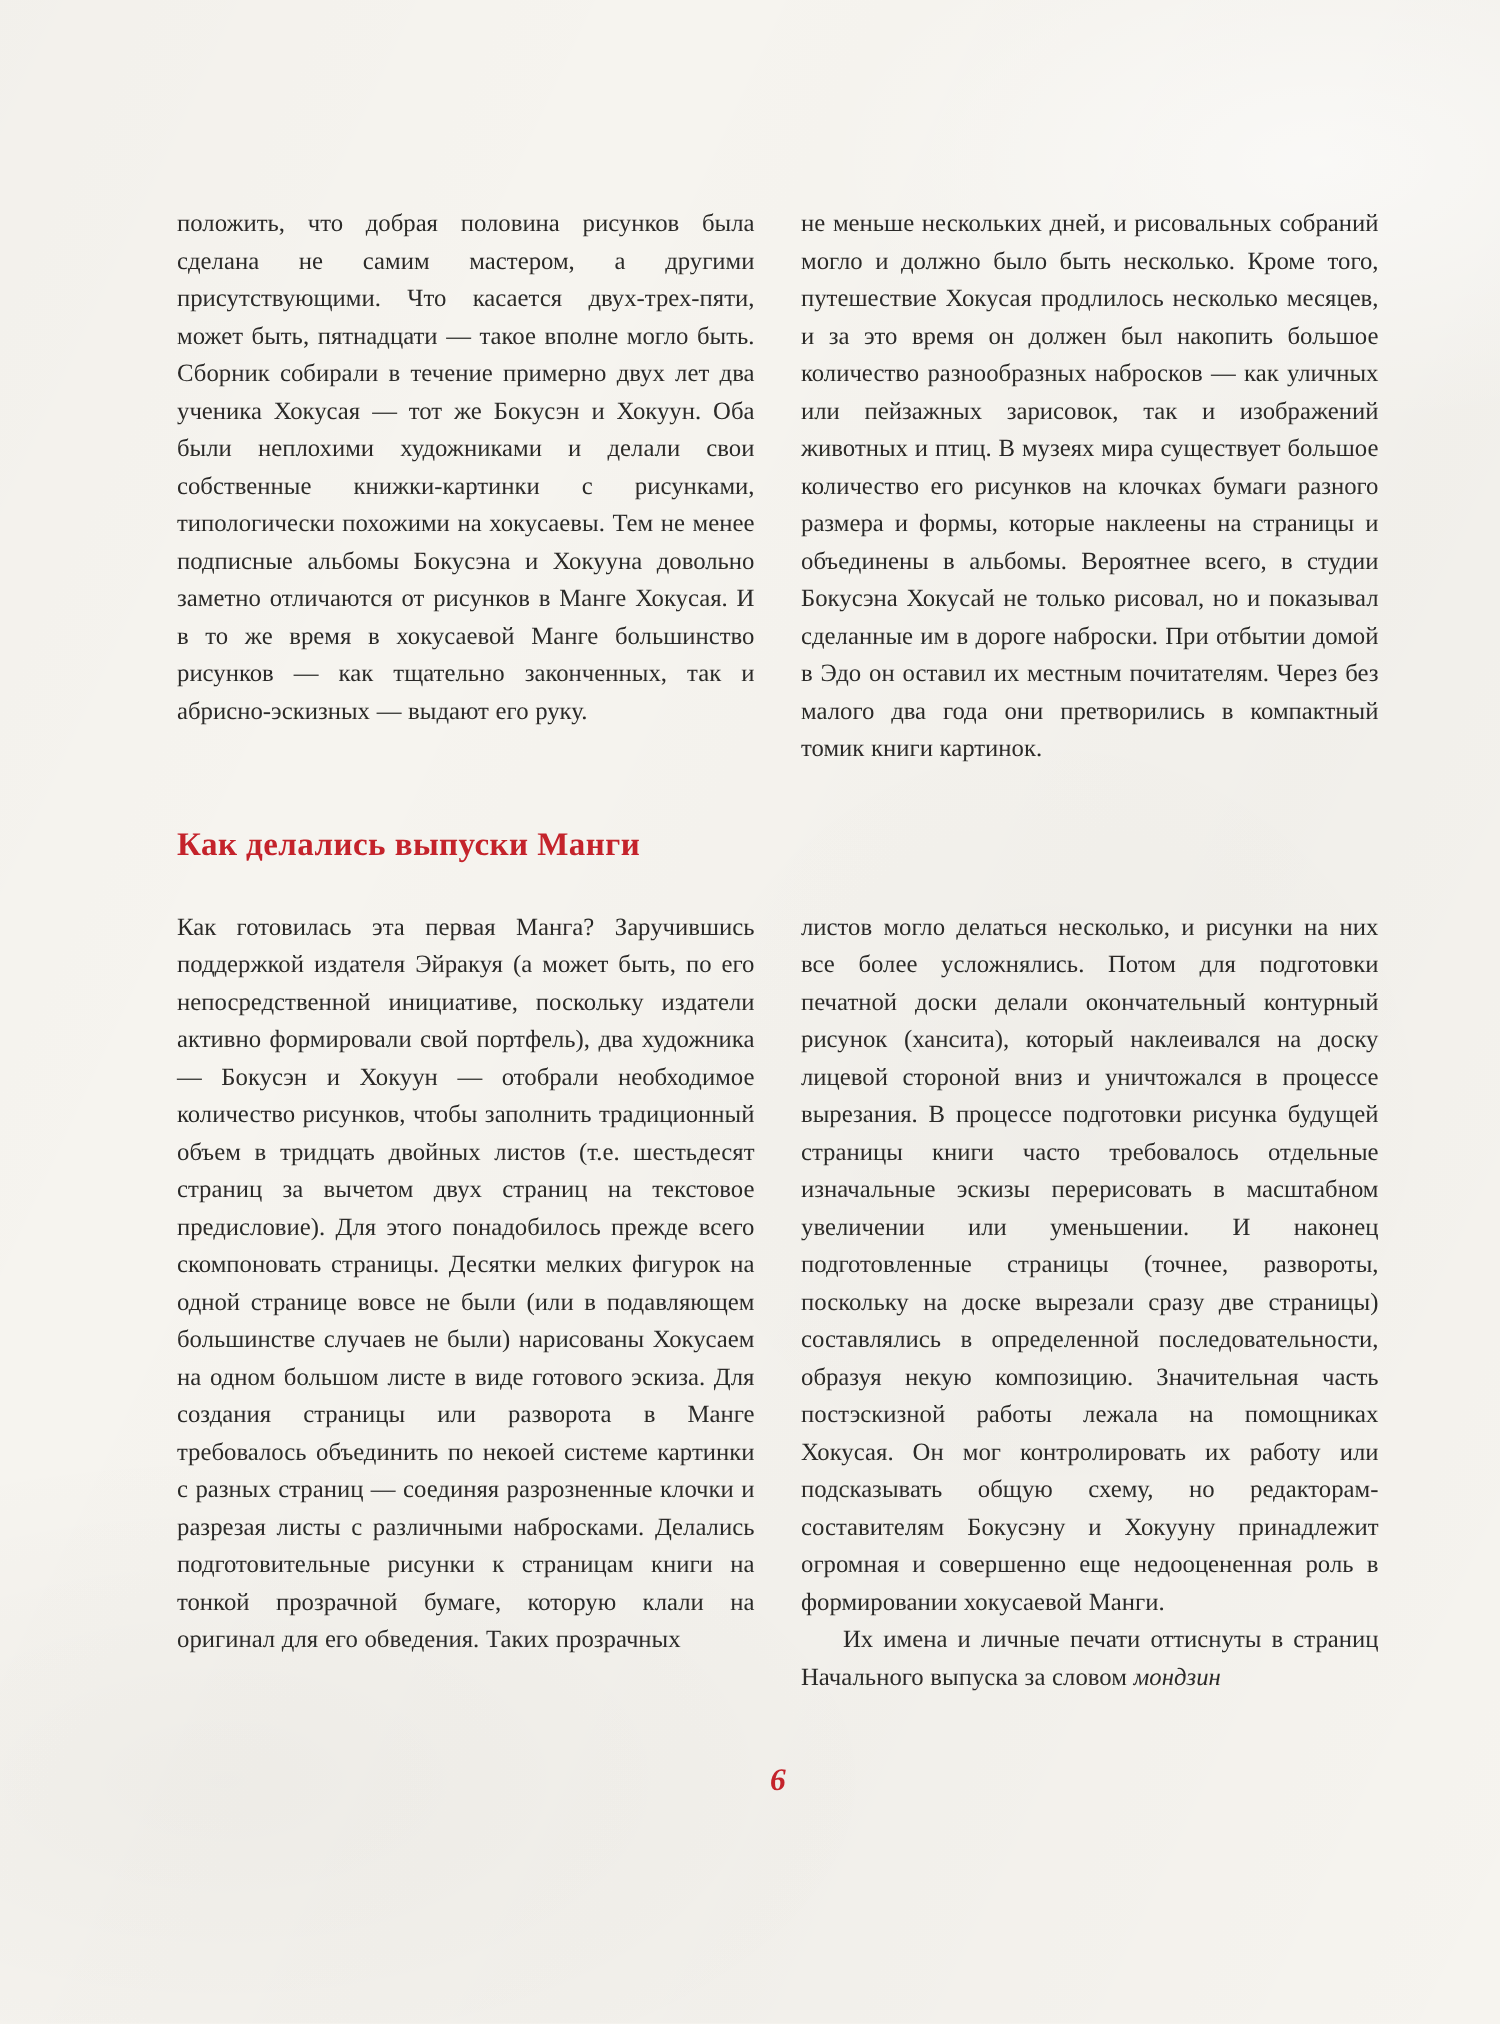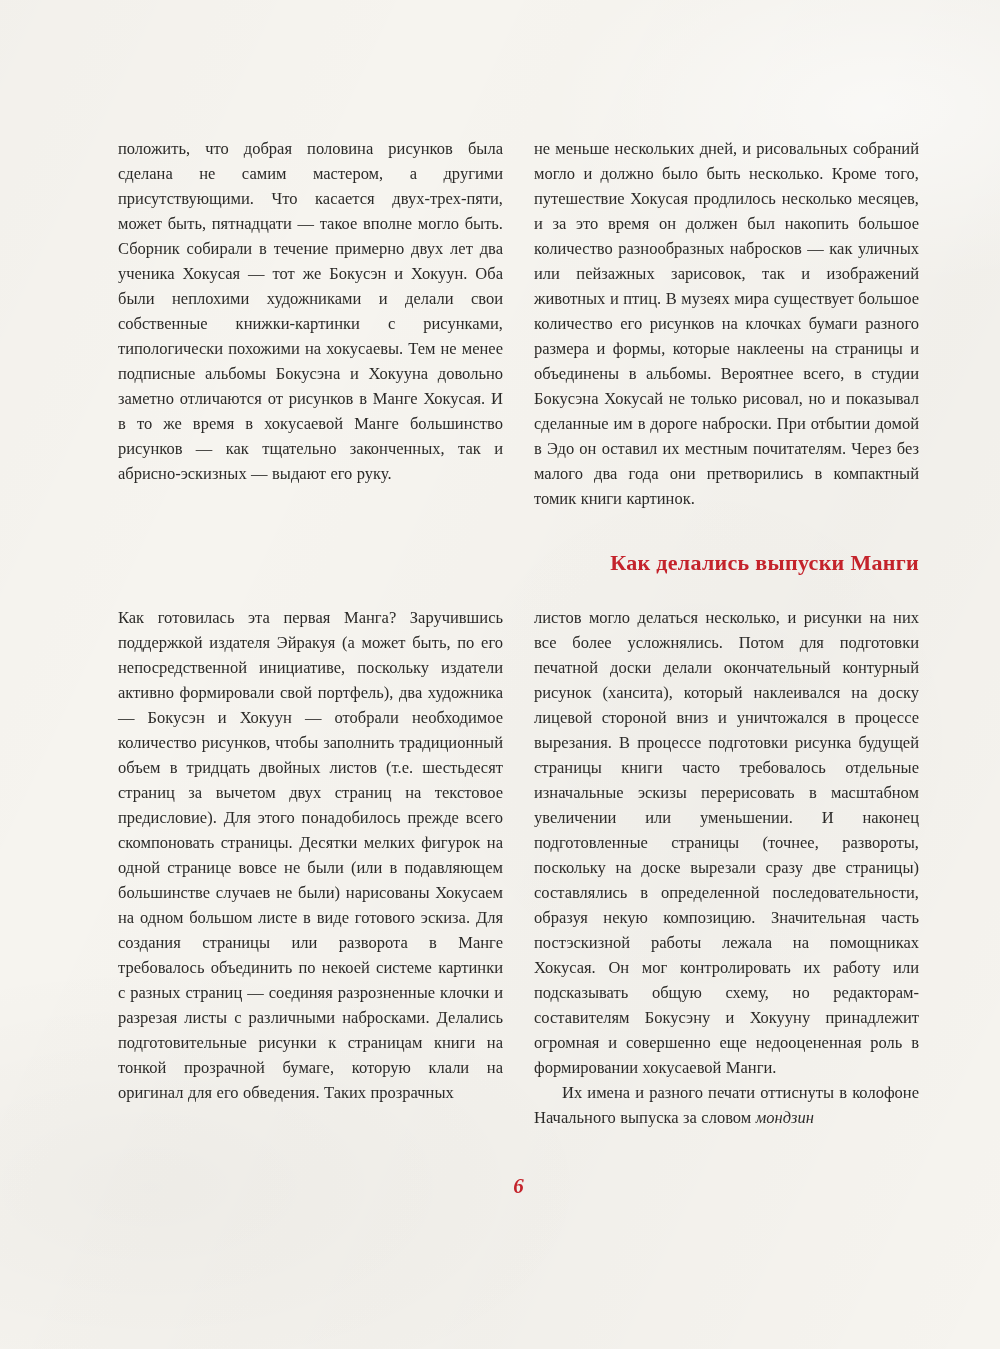--- a/index.html
+++ b/index.html
@@ -45,21 +45,21 @@
     -webkit-hyphens: auto;
     word-spacing: 0.02em;
   }
 
   .col p.indent {
     text-indent: 28px;
   }
 
   .chapter-heading {
     width: 801px;
-    text-align: right;
+    text-align: left;
     font-size: 22px;
     font-weight: bold;
     letter-spacing: 0.3px;
     color: #c4232b;
     margin-top: 39px;
     margin-bottom: 29px;
   }
 
   .page-number {
     width: 801px;
@@ -88,19 +88,19 @@
   </section>
 
   <h1 class="chapter-heading">Как делались выпуски Манги</h1>
 
   <section class="columns bottom">
     <div class="col">
       <p>Как готовилась эта первая Манга? Заручившись поддержкой издателя Эйракуя (а может быть, по его непосредственной инициативе, поскольку издатели активно формировали свой портфель), два художника — Бокусэн и Хокуун — отобрали необходимое количество рисунков, чтобы заполнить традиционный объем в тридцать двойных листов (т.е. шестьдесят страниц за вычетом двух страниц на текстовое предисловие). Для этого понадобилось прежде всего скомпоновать страницы. Десятки мелких фигурок на одной странице вовсе не были (или в подавляющем большинстве случаев не были) нарисованы Хокусаем на одном большом листе в виде готового эскиза. Для создания страницы или разворота в Манге требовалось объединить по некоей системе картинки с разных страниц — соединяя разрозненные клочки и разрезая листы с различными набросками. Делались подготовительные рисунки к страницам книги на тонкой прозрачной бумаге, которую клали на оригинал для его обведения. Таких прозрачных</p>
     </div>
     <div class="col">
       <p>листов могло делаться несколько, и рисунки на них все более усложнялись. Потом для подготовки печатной доски делали окончательный контурный рисунок (хансита), который наклеивался на доску лицевой стороной вниз и уничтожался в процессе вырезания. В процессе подготовки рисунка будущей страницы книги часто требовалось отдельные изначальные эскизы перерисовать в масштабном увеличении или уменьшении. И наконец подготовленные страницы (точнее, развороты, поскольку на доске вырезали сразу две страницы) составлялись в определенной последовательности, образуя некую композицию. Значительная часть постэскизной работы лежала на помощниках Хокусая. Он мог контролировать их работу или подсказывать общую схему, но редакторам-составителям Бокусэну и Хокууну принадлежит огромная и совершенно еще недооцененная роль в формировании хокусаевой Манги.</p>
-      <p class="indent"><span>Их имена и разного печати оттиснуты в колофоне Начального выпуска за словом </span><em>мондзин</em></p>
+      <p class="indent"><span>Их имена и личные печати оттиснуты в страниц Начального выпуска за словом </span><em>мондзин</em></p>
     </div>
   </section>
 
   <div class="page-number">6</div>
 
 </div>
 
 </body></html>

